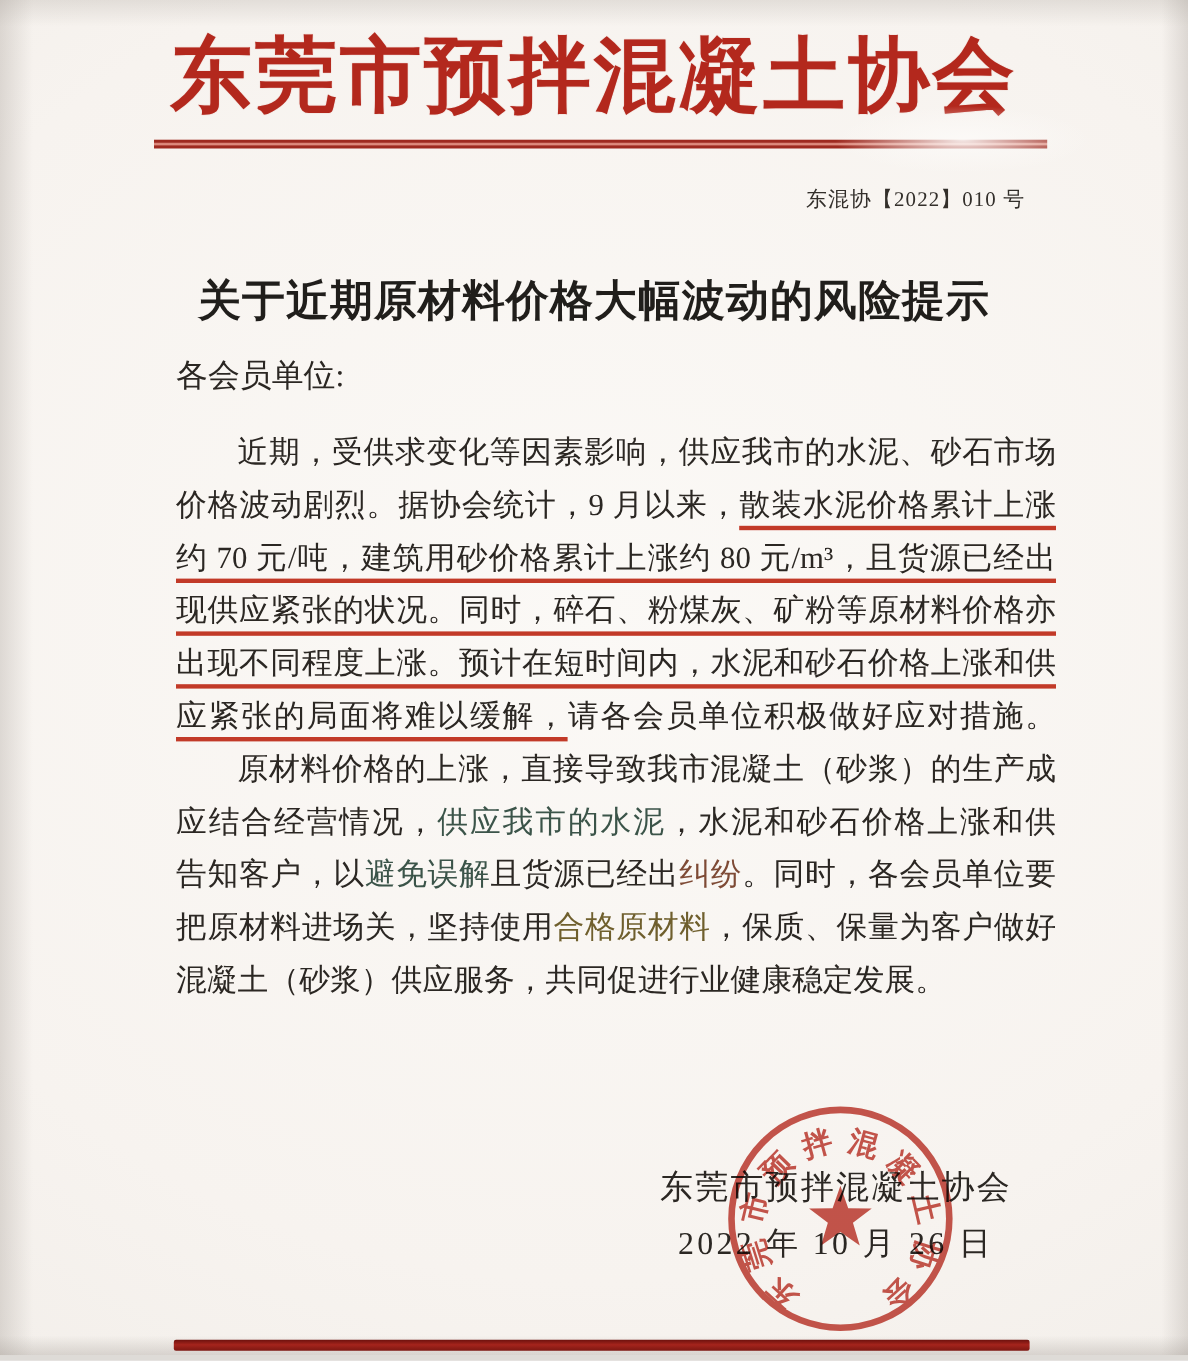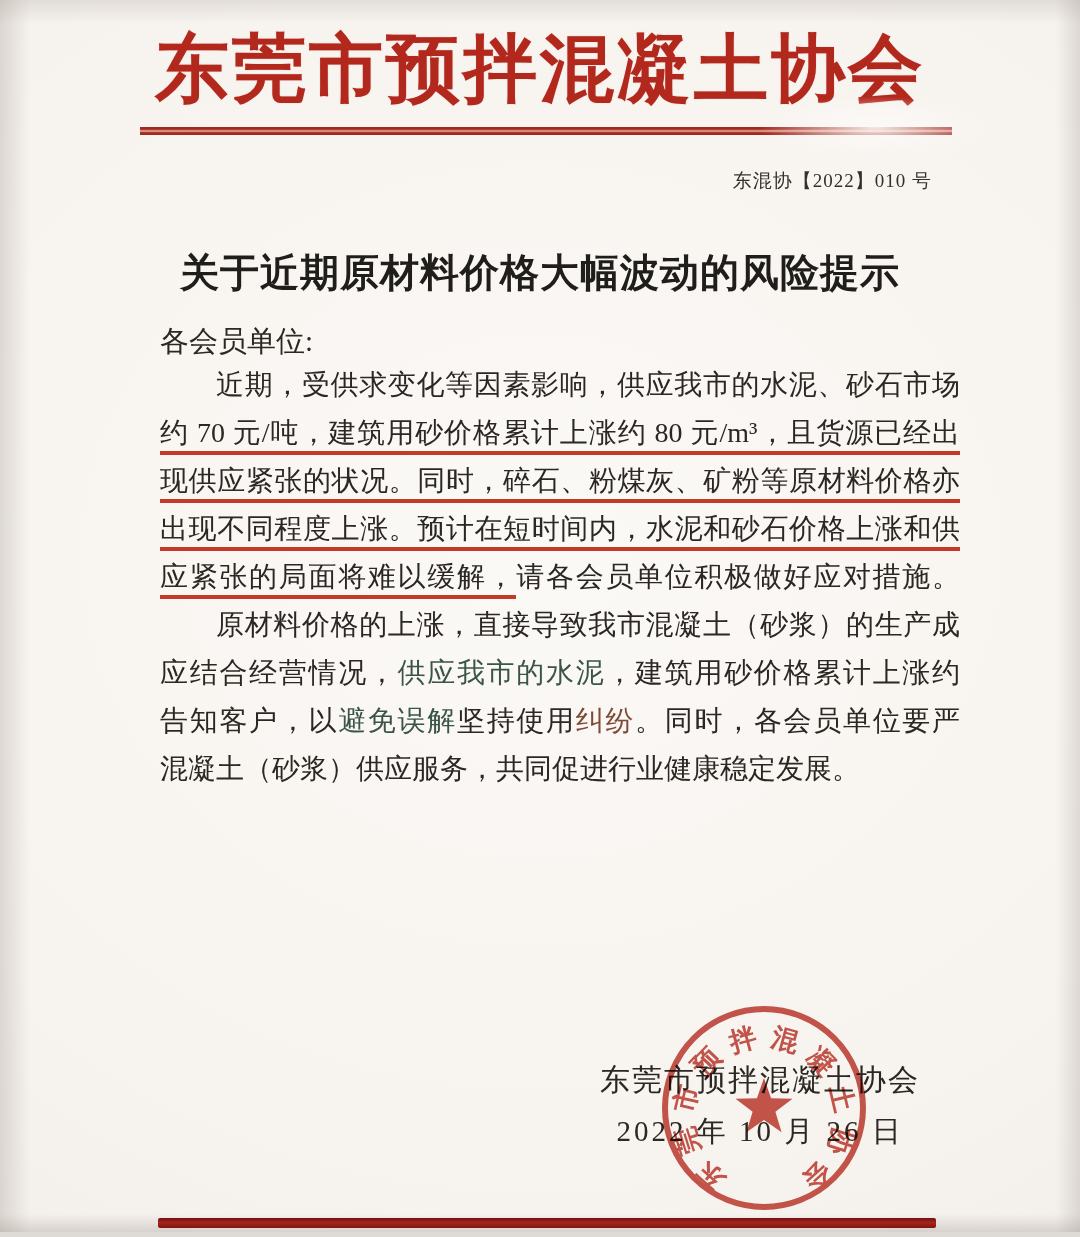--- a/index.html
+++ b/index.html
@@ -32,21 +32,21 @@
   
   .notice-title{
     position:absolute;top:246px;left:0;width:100%;text-align:center;
     font-size:39px;font-weight:bold;color:#201e1b;letter-spacing:1px;white-space:nowrap;
   }
   .salutation{
     position:absolute;top:322px;left:160px;
     font-size:29px;color:#2b2723;
   }
   .body-text{
-    position:absolute;top:361px;left:160px;width:800px;
+    position:absolute;top:388px;left:160px;width:800px;
     font-size:28px;color:#2b2723;
   }
   .line{height:48px;line-height:48px;text-align:justify;overflow:hidden;}
   .line.just{text-align-last:justify;}
   .line.indent{text-indent:2em;}
   .u{border-bottom:4px solid #c23a28;padding-bottom:3px;}
   .c-green{color:#3b5449;}
   .c-olive{color:#6f5f2d;}
   .c-rust{color:#7e4a35;}
   
@@ -76,27 +76,29 @@
   <div class="rule-fade"></div>
 
   <div class="doc-number">东混协【2022】010 号</div>
 
   <div class="notice-title">关于近期原材料价格大幅波动的风险提示</div>
 
   <div class="salutation">各会员单位:</div>
 
   <div class="body-text">
       <div class="line indent just"><span>近期，受供求变化等因素影响，供应我市的水泥、砂石市场</span></div>
+      <div class="line just"><span>价格波动剧烈。据协会统计，9 月以来，</span><span class="u">散装水泥价格累计上涨</span></div>
       <div class="line just"><span class="u">约 70 元/吨，建筑用砂价格累计上涨约 80 元/m³，且货源已经出</span></div>
       <div class="line just"><span class="u">现供应紧张的状况。同时，碎石、粉煤灰、矿粉等原材料价格亦</span></div>
       <div class="line just"><span class="u">出现不同程度上涨。预计在短时间内，水泥和砂石价格上涨和供</span></div>
       <div class="line just"><span class="u">应紧张的局面将难以缓解，</span><span>请各会员单位积极做好应对措施。</span></div>
       <div class="line indent just"><span>原材料价格的上涨，直接导致我市混凝土（砂浆）的生产成</span></div>
-      <div class="line just"><span>应结合经营情况，</span><span class="c-green">供应我市的水泥</span><span>，建筑用砂价格累计上涨约</span></div>
-      <div class="line just"><span>告知客户，以</span><span class="c-green">避免误解</span><span>坚持使用</span><span class="c-rust">纠纷</span><span>。同时，各会员单位要严</span></div>
+      <div class="line just"><span>应结合经营情况，</span><span class="c-green">供应我市的水泥</span><span>，水泥和砂石价格上涨和供</span></div>
+      <div class="line just"><span>告知客户，以</span><span class="c-green">避免误解</span><span>且货源已经出</span><span class="c-rust">纠纷</span><span>。同时，各会员单位要严</span></div>
+      <div class="line just"><span>把原材料进场关，坚持使用</span><span class="c-olive">合格原材料</span><span>，保质、保量为客户做好</span></div>
       <div class="line"><span>混凝土（砂浆）供应服务，共同促进行业健康稳定发展。</span></div>
     </div>
 
   <div class="signature">
     <div class="sig-org">东莞市预拌混凝土协会</div>
     <div class="sig-date">2022 年 10 月 26 日</div>
   </div>
 
   <svg class="seal" id="seal-svg" viewBox="0 0 224 224">
     <circle id="seal-ring" cx="112" cy="112" r="99" fill="none" stroke-width="6" stroke="#c2453a"></circle>

